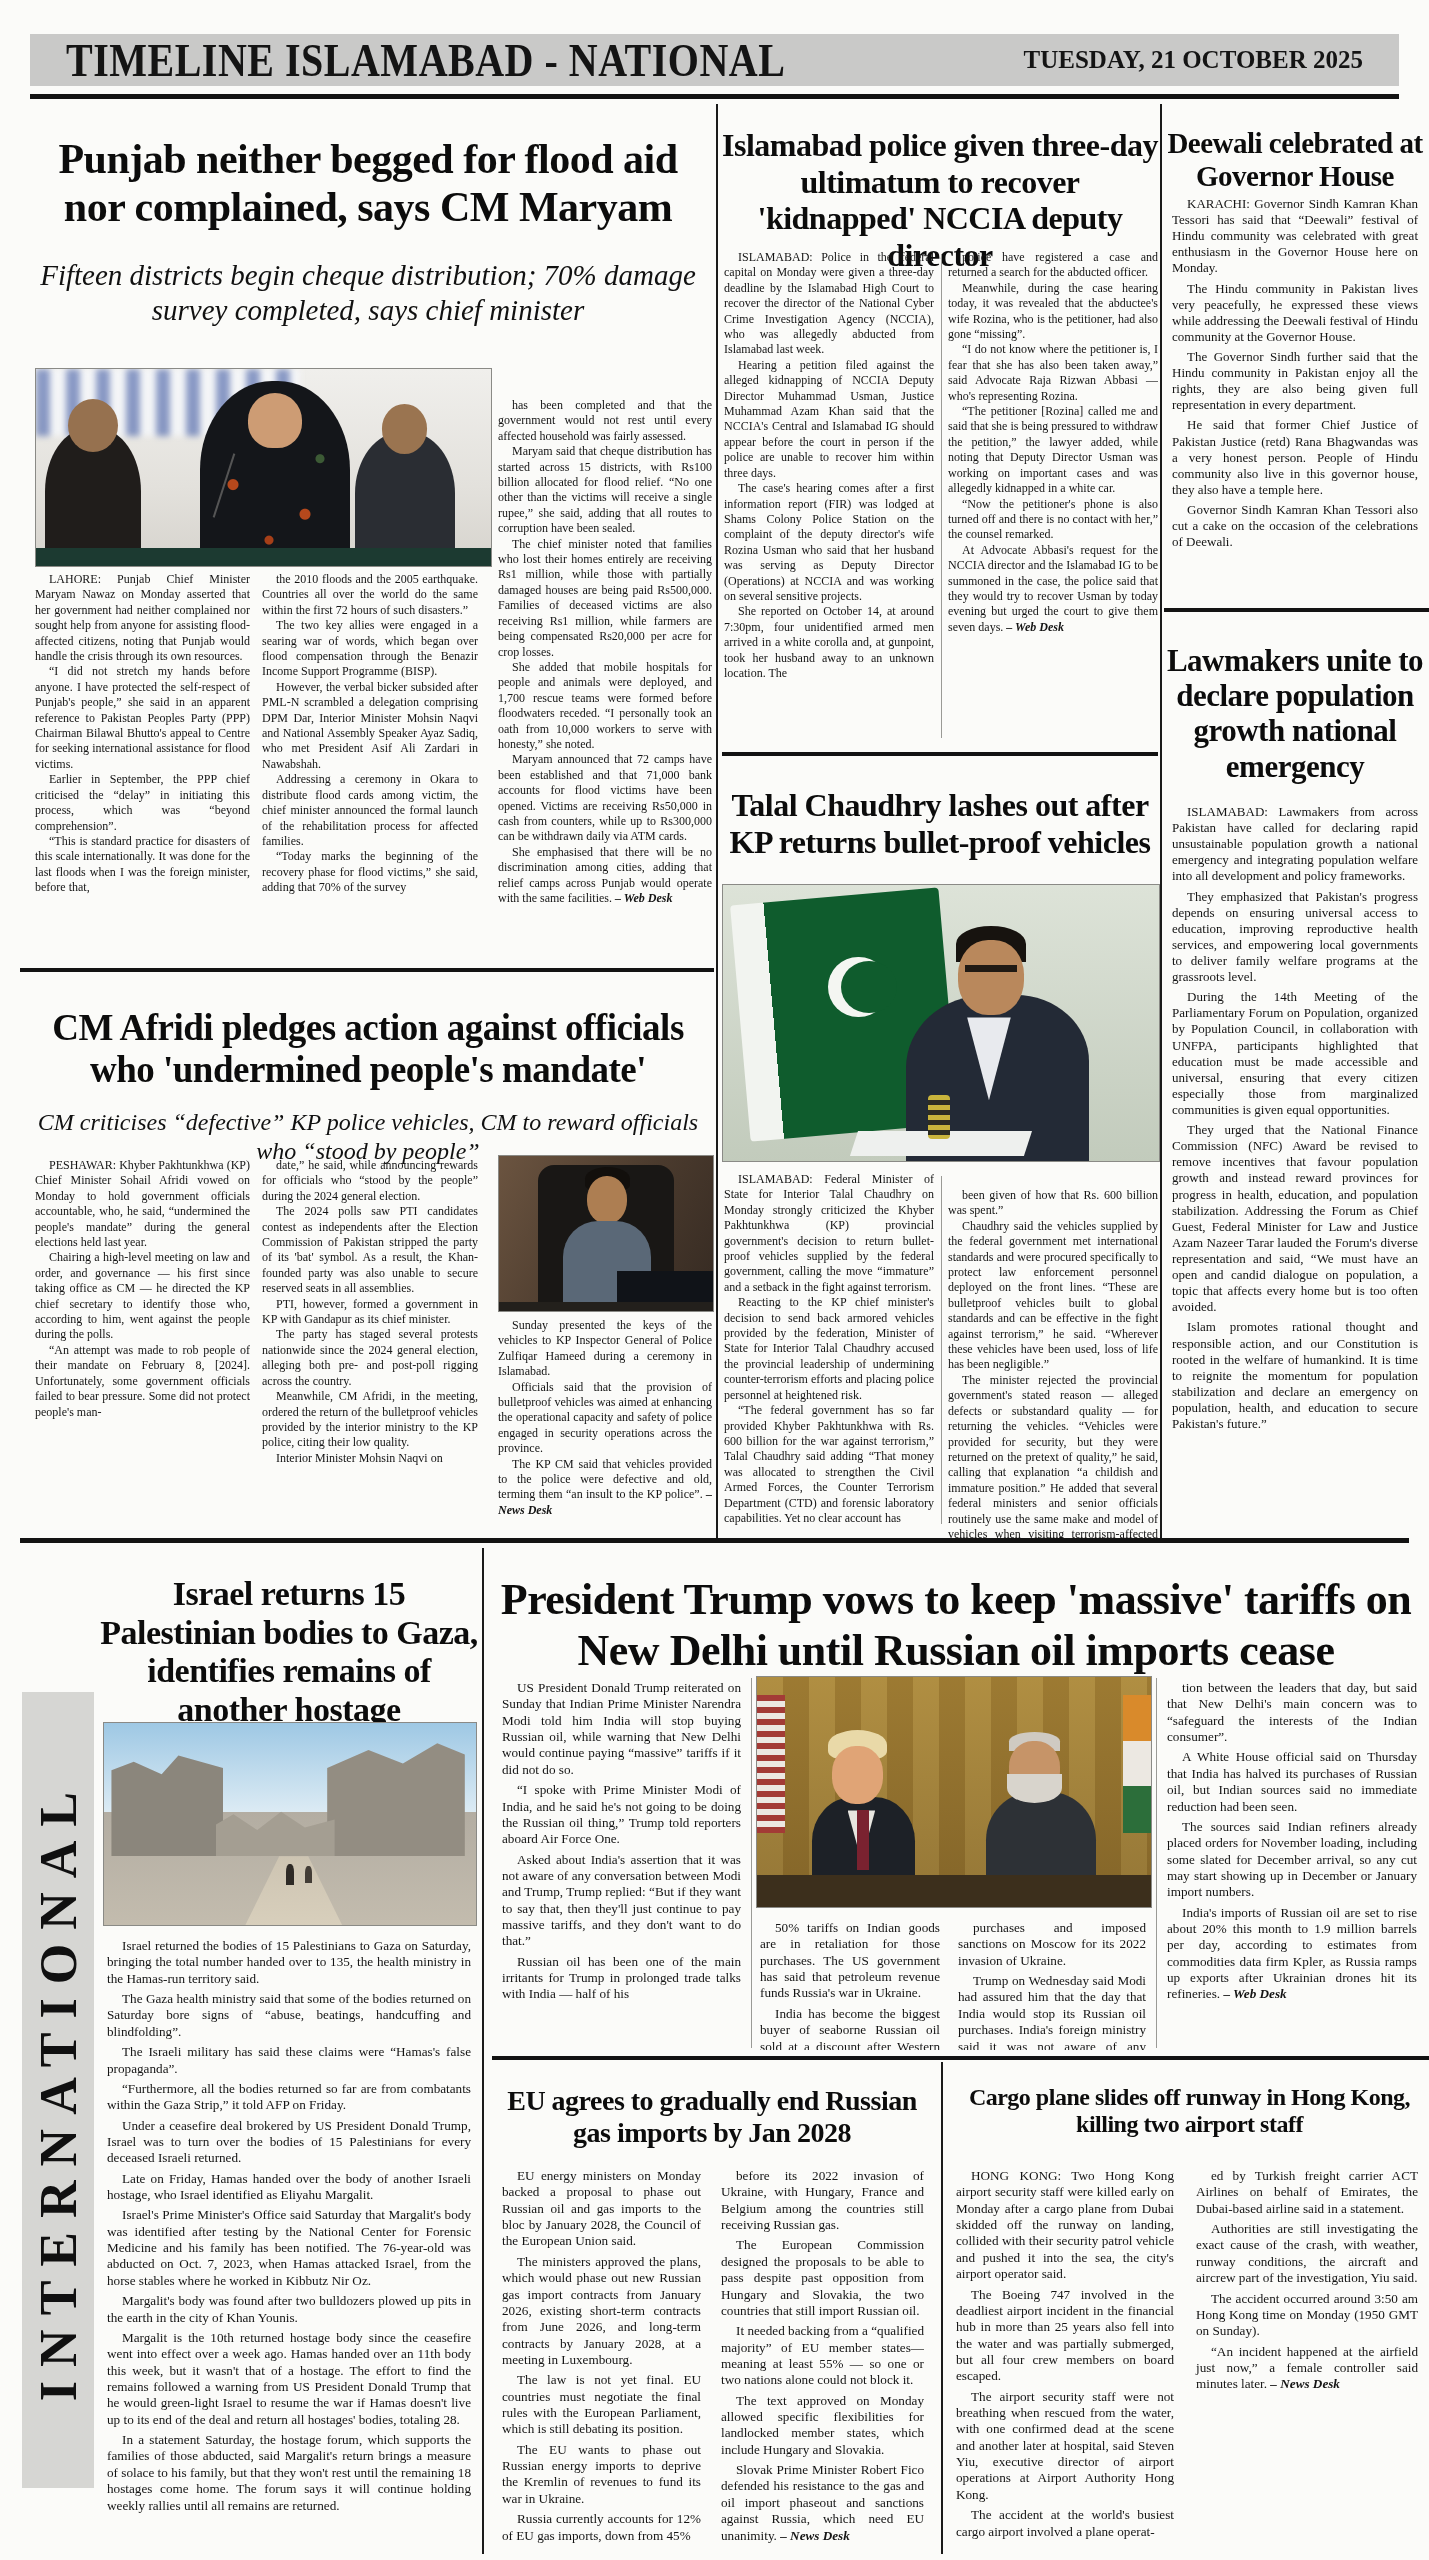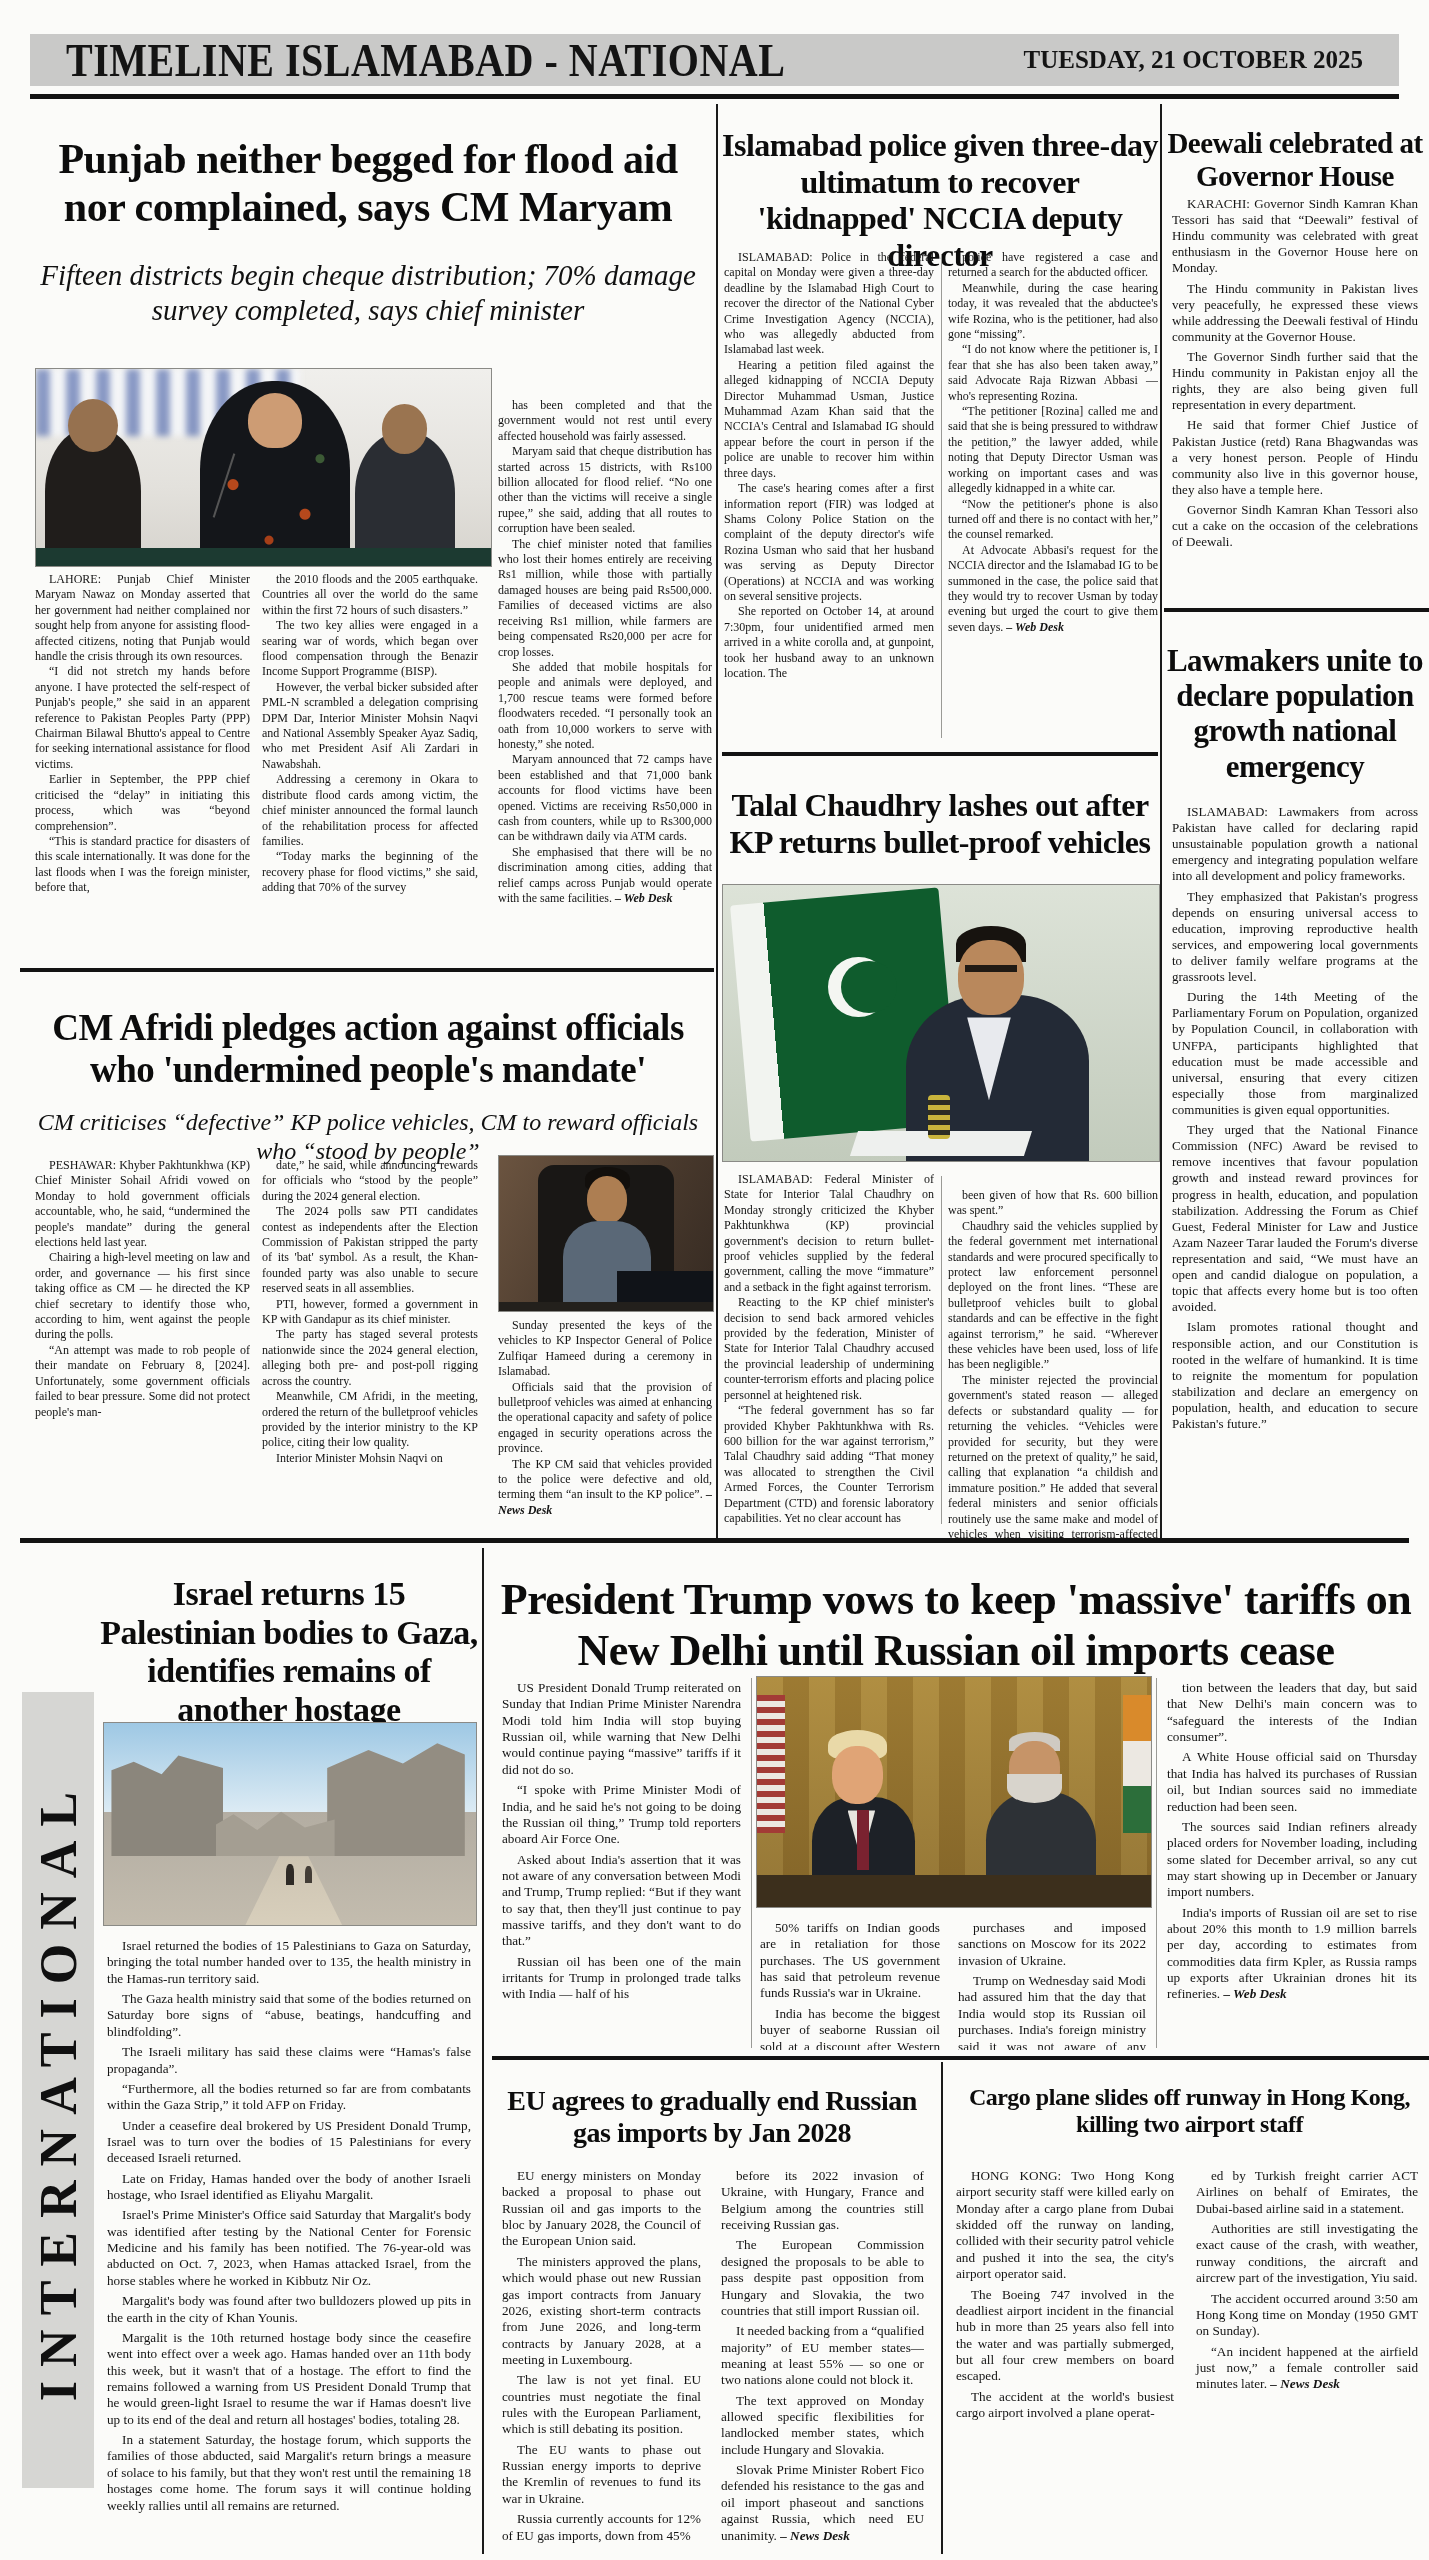--- a/index.html
+++ b/index.html
@@ -266,20 +266,21 @@
       <p>The text approved on Monday allowed specific flexibilities for landlocked member states, which include Hungary and Slovakia.</p>
       <p>Slovak Prime Minister Robert Fico defended his resistance to the gas and oil import phaseout and sanctions against Russia, which need EU unanimity. <span class="byline">– News Desk</span></p>
     </div>
 
   <div class="vr" style="left:941px;top:2062px;height:492px"></div>
 
   <h1 class="hl" style="left:950px;top:2068px;width:479px;font-size:24px">Cargo plane slides off runway in Hong Kong, killing two airport staff</h1>
   <div class="colB" style="left:952px;top:2164px;width:226px;height:390px">
       <p>HONG KONG: Two Hong Kong airport security staff were killed early on Monday after a cargo plane from Dubai skidded off the runway on landing, collided with their security patrol vehicle and pushed it into the sea, the city's airport operator said.</p>
       <p>The Boeing 747 involved in the deadliest airport incident in the financial hub in more than 25 years also fell into the water and was partially submerged, but all four crew members on board escaped.</p>
+      <p>The airport security staff were not breathing when rescued from the water, with one confirmed dead at the scene and another later at hospital, said Steven Yiu, executive director of airport operations at Airport Authority Hong Kong.</p>
       <p>The accident at the world's busiest cargo airport involved a plane operat-</p>
     </div>
   <div class="colB" style="left:1192px;top:2164px;width:230px;height:390px">
       <p>ed by Turkish freight carrier ACT Airlines on behalf of Emirates, the Dubai-based airline said in a statement.</p>
       <p>Authorities are still investigating the exact cause of the crash, with weather, runway conditions, the aircraft and aircrew part of the investigation, Yiu said.</p>
       <p>The accident occurred around 3:50 am Hong Kong time on Monday (1950 GMT on Sunday).</p>
       <p>“An incident happened at the airfield just now,” a female controller said minutes later. <span class="byline">– News Desk</span></p>
     </div>
 
 </div>

